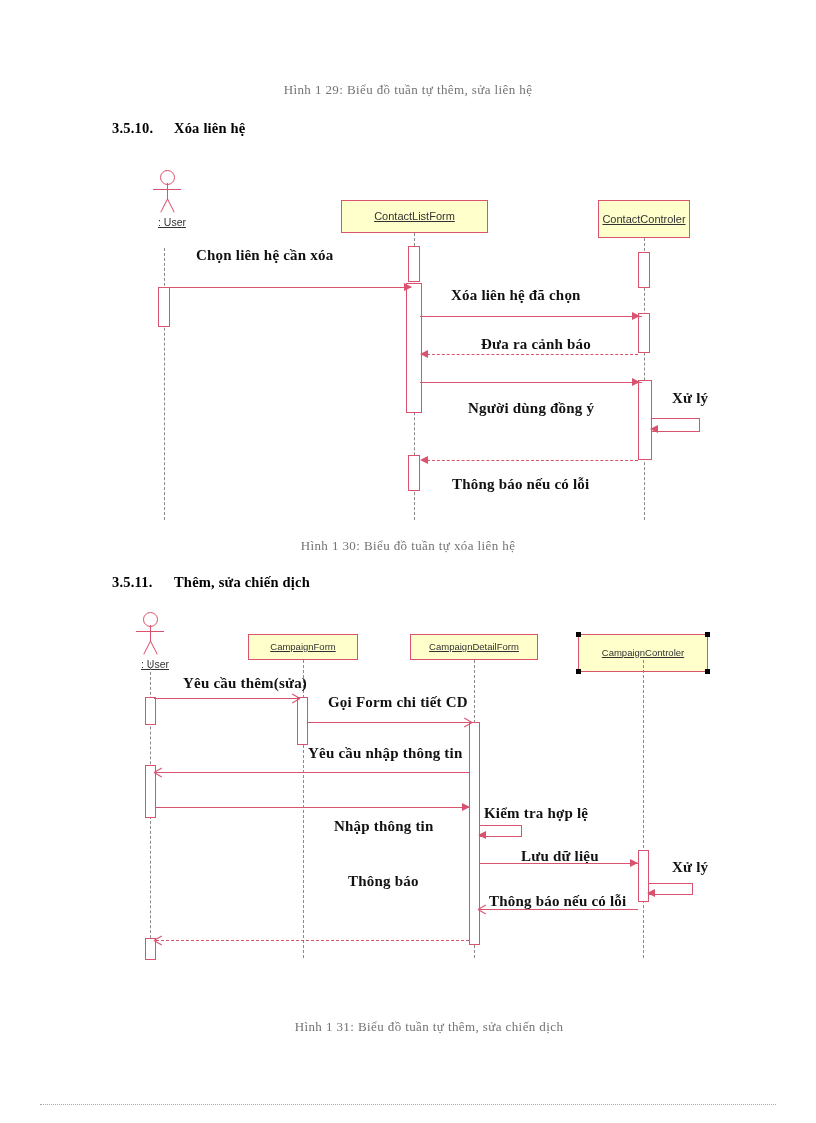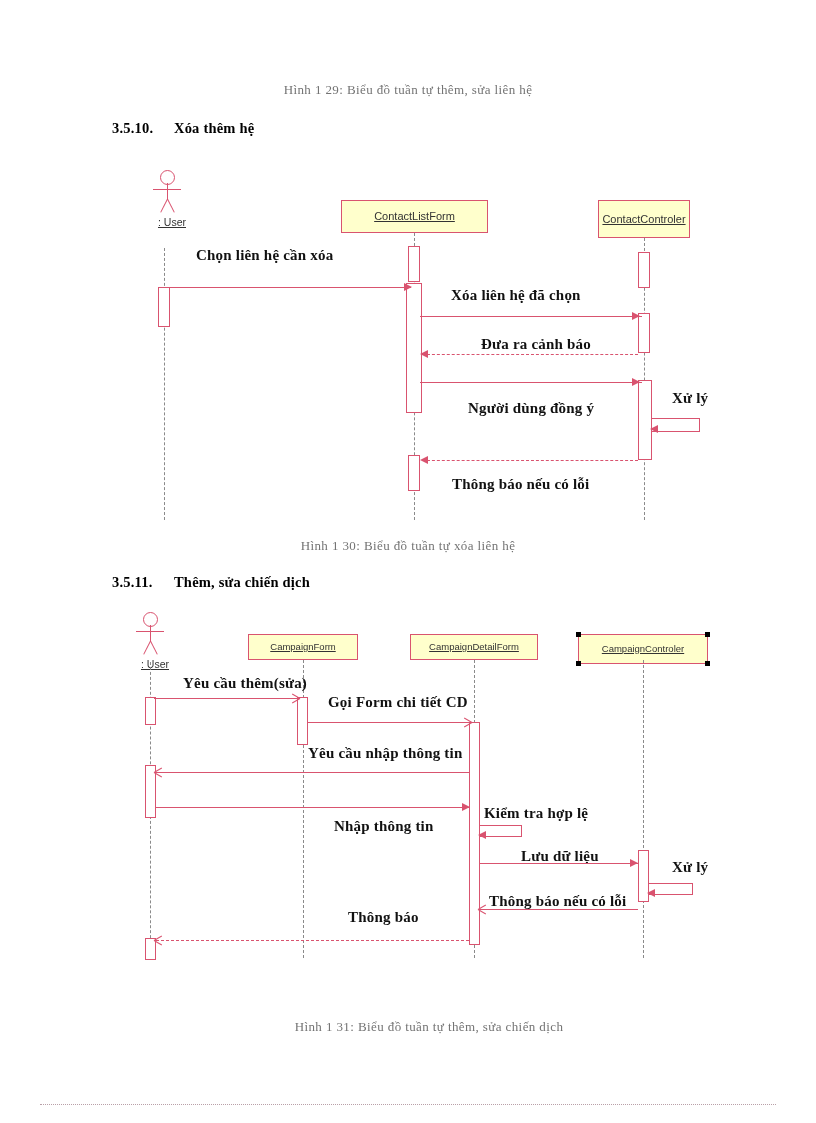--- a/index.html
+++ b/index.html
@@ -205,21 +205,21 @@
   }
 </style>
 </head>
 <body>
 
 <div class="page">
 
   <div class="fig-caption" style="top:82px;">Hình 1 29: Biểu đồ tuần tự thêm, sửa liên hệ</div>
 
   <div class="section-head" style="top:120px; left:112px;">
-    <span class="num">3.5.10.</span><span>Xóa thêm hệ</span>
+    <span class="num">3.5.10.</span><span>Xóa liên hệ</span>
   </div>
 
   <div class="diagram" style="left:0; top:0; width:816px; height:540px;">
 
     <div class="actor" style="left:152px; top:170px;">
       <div class="head"></div>
       <div class="body"></div>
       <div class="arms"></div>
       <div class="leg-l"></div>
       <div class="leg-r"></div>
@@ -289,21 +289,21 @@
     </div>
 
     <div class="lifebox small" style="left:248px; top:634px; width:110px; height:26px;">
       <span class="lbl">CampaignForm</span>
     </div>
 
     <div class="lifebox small" style="left:410px; top:634px; width:128px; height:26px;">
       <span class="lbl">CampaignDetailForm</span>
     </div>
 
-    <div class="lifebox small" style="left:578px; top:634px; width:130px; height:30px;">
+    <div class="lifebox small" style="left:578px; top:634px; width:130px; height:38px;">
       <span class="lbl">CampaignControler</span>
       <span class="selhandle" style="left:-3px; top:-3px;"></span>
       <span class="selhandle" style="right:-3px; top:-3px;"></span>
       <span class="selhandle" style="left:-3px; bottom:-3px;"></span>
       <span class="selhandle" style="right:-3px; bottom:-3px;"></span>
     </div>
 
     <div class="lifeline" style="left:150px; top:662px; height:296px;"></div>
     <div class="lifeline" style="left:303px; top:660px; height:298px;"></div>
     <div class="lifeline" style="left:474px; top:660px; height:298px;"></div>
@@ -344,21 +344,21 @@
     <div class="arrowhead right" style="left:630px; top:859px;"></div>
 
     <div class="msglabel" style="left:672px; top:859px;">Xử lý</div>
     <div class="selfcall" style="left:649px; top:883px; width:44px; height:12px;"></div>
     <div class="arrowhead left" style="left:647px; top:889px;"></div>
 
     <div class="msglabel" style="left:489px; top:893px;">Thông báo nếu có lỗi</div>
     <div class="msg" style="left:480px; top:909px; width:158px;"></div>
     <div class="openhead left" style="left:478px; top:909px;"></div>
 
-    <div class="msglabel" style="left:348px; top:909px;">Thông báo</div>
+    <div class="msglabel" style="left:348px; top:873px;">Thông báo</div>
     <div class="msg dashed" style="left:156px; top:940px; width:313px;"></div>
     <div class="openhead left" style="left:154px; top:940px;"></div>
   </div>
 
   <div class="fig-caption" style="top:1019px;padding-left:21px;">Hình 1 31: Biểu đồ tuần tự thêm, sửa chiến dịch</div>
 
 
   <div class="bottom-rule"></div>
 </div>
 

